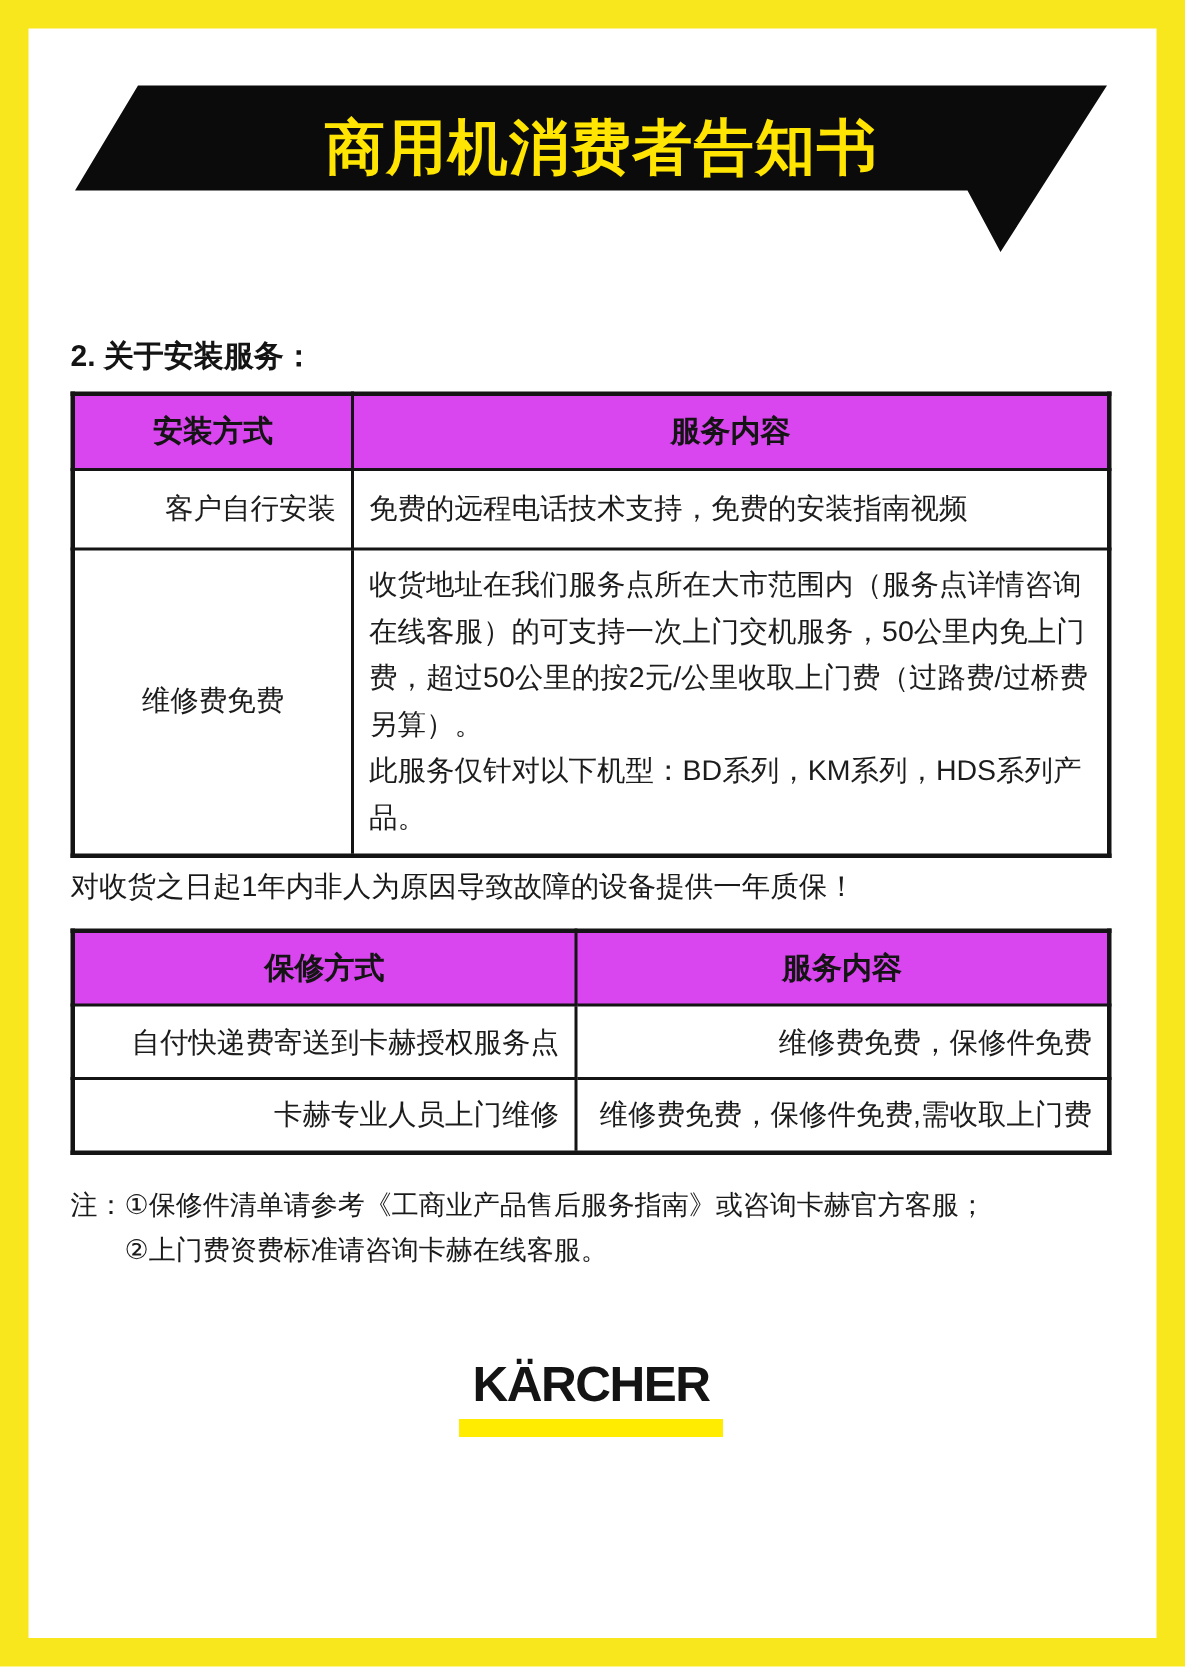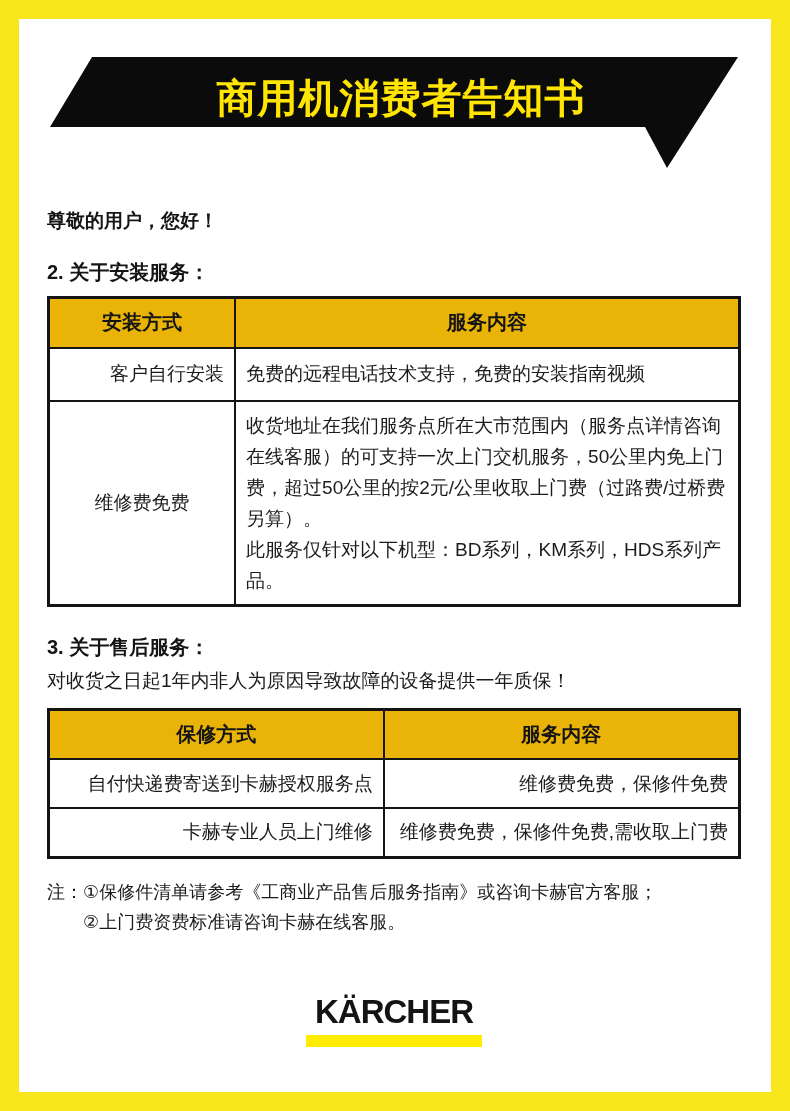--- a/index.html
+++ b/index.html
@@ -63,21 +63,21 @@
   }
   table {
     width: 100%;
     border-collapse: collapse;
     table-layout: fixed;
   }
   .tbl { margin-top: 10px; border: 3px solid #141414; }
   .tbl2 { margin-top: 12px; }
   th, td { border: 2px solid #141414; }
   th {
-    background: #eab308;
+    background: #d946ef;
     font-size: 20px;
     font-weight: 700;
     height: 50px;
     text-align: center;
     color: #141414;
   }
   td {
     font-size: 19px;
     font-weight: 400;
     color: #1c1c1c;
@@ -129,21 +129,20 @@
 
 <svg class="banner-svg" viewBox="0 0 790 172" xmlns="http://www.w3.org/2000/svg" aria-hidden="true">
   <polygon points="92,57 738,57 667,168 645,127 50,127" fill="#0B0B0B"></polygon>
 </svg>
 
 <div class="banner-title">商用机消费者告知书</div>
 
 <div class="content">
 
   <div class="intro">
-    <div>尊敬的用户，您好！</div>
   </div>
 
   <div class="section-heading">2. 关于安装服务：</div>
 
   <table class="tbl t1">
     <colgroup>
         <col class="t1c1">
         <col class="t1c2">
       </colgroup>
     <tbody>
@@ -156,21 +155,20 @@
       <td>免费的远程电话技术支持，免费的安装指南视频</td>
     </tr>
     <tr class="t1-row2">
       <td class="c">维修费免费</td>
       <td class="pre">收货地址在我们服务点所在大市范围内（服务点详情咨询在线客服）的可支持一次上门交机服务，50公里内免上门费，超过50公里的按2元/公里收取上门费（过路费/过桥费另算）。
 此服务仅针对以下机型：BD系列，KM系列，HDS系列产品。</td>
     </tr>
   </tbody>
     </table>
 
-  <div class="section-heading" style="margin-top:27px;">3. 关于售后服务：</div>
   <div class="sub-line">对收货之日起1年内非人为原因导致故障的设备提供一年质保！</div>
 
   <table class="tbl tbl2 t2">
     <colgroup>
         <col class="t2c1">
         <col class="t2c2">
       </colgroup>
     <tbody>
         <tr>
       <th>保修方式</th>

